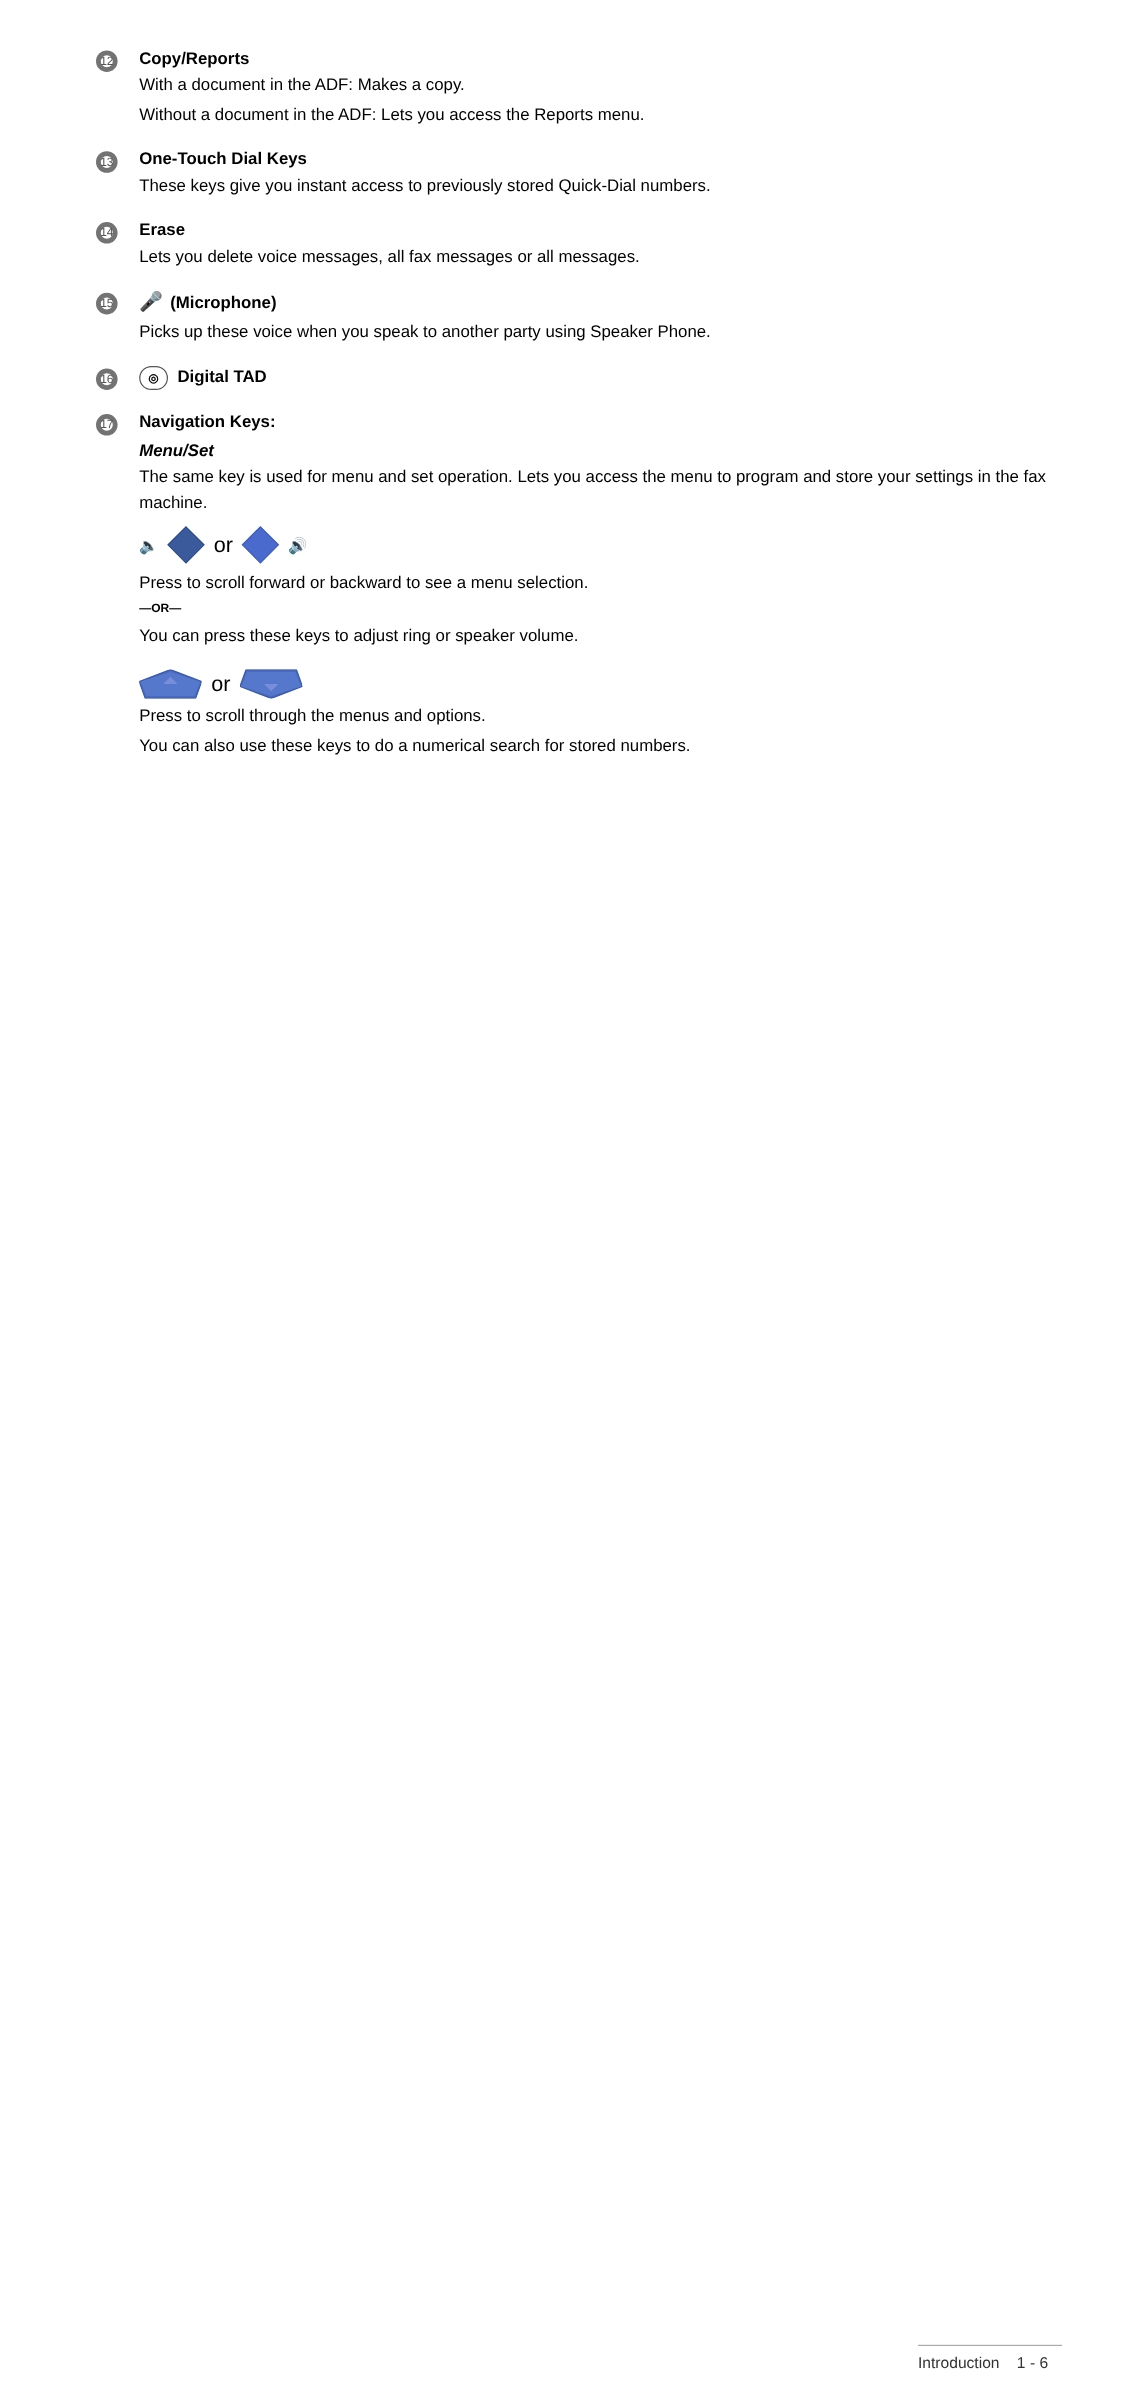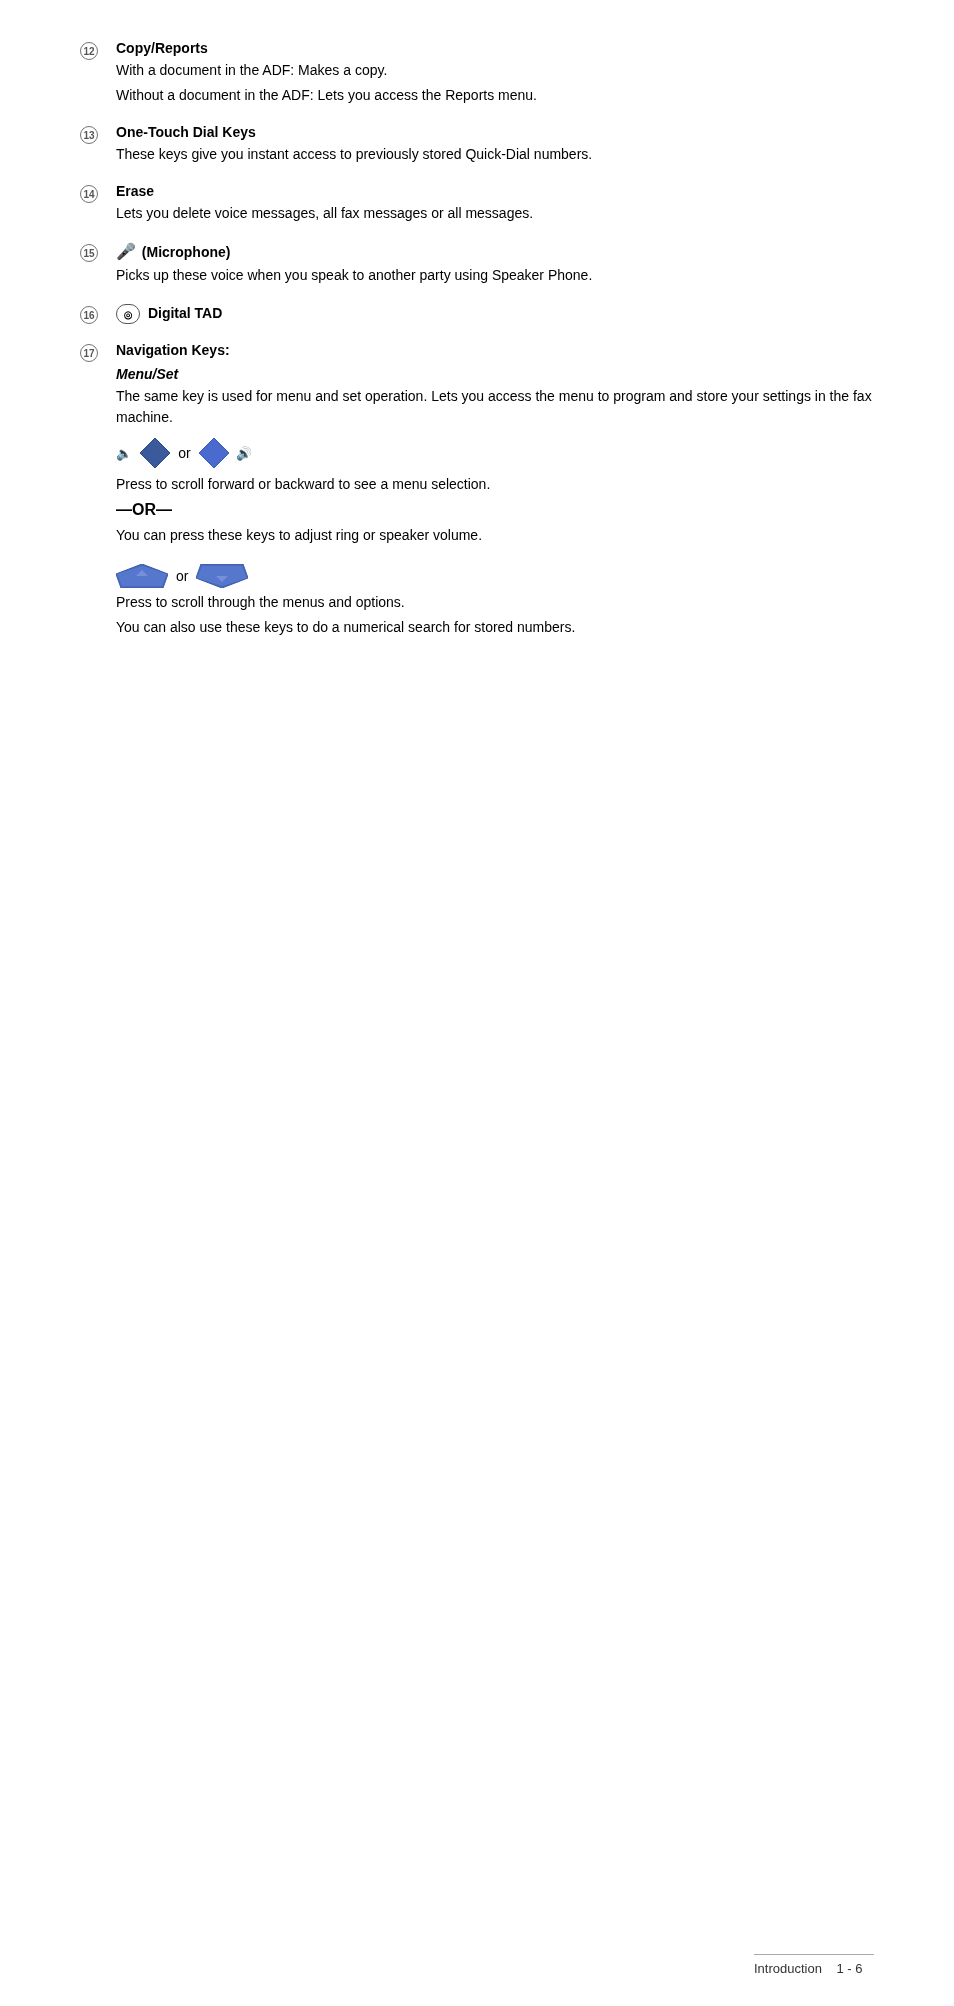--- a/index.html
+++ b/index.html
@@ -37,24 +37,24 @@
       display: flex;
       align-items: center;
     }
 
     .circled {
       display: inline-flex;
       align-items: center;
       justify-content: center;
       width: 18px;
       height: 18px;
-      border: 1px solid #737373;
+      border: 4px solid #737373;
       border-radius: 50%;
       font-size: 10px;
-      font-weight: bold;
+      font-weight: normal;
       margin-right: 4px;
       text-align: center;
     }
 
     .section-body {
       flex: 1;
     }
 
     .section-title {
       font-weight: bold;
@@ -71,26 +71,26 @@
     .subsection-title {
       font-weight: bold;
       font-size: 14px;
       margin-top: 8px;
       margin-bottom: 4px;
       font-style: italic;
     }
 
     .or-separator {
       font-weight: bold;
-      font-size: 16px;
+      font-size: 10px;
       margin: 6px 0;
     }
 
     .or-word {
-      font-size: 14px;
+      font-size: 18px;
     }
 
     .arrow-btn-container {
       display: inline-flex;
       align-items: center;
       gap: 8px;
       margin: 8px 0 4px 0;
     }
 
     
@@ -108,21 +108,21 @@
 
     
     .mic-icon {
       font-size: 16px;
       margin-right: 2px;
     }
 
     .page-footer {
       position: absolute;
       bottom: 30px;
-      right: 80px;
+      right: 69px;
       font-size: 13px;
       color: #333;
     }
 
     .footer-separator {
       border: none;
       border-top: 1px solid #aaa;
       margin: 0 0 6px 0;
       width: 120px;
       margin-left: auto;

